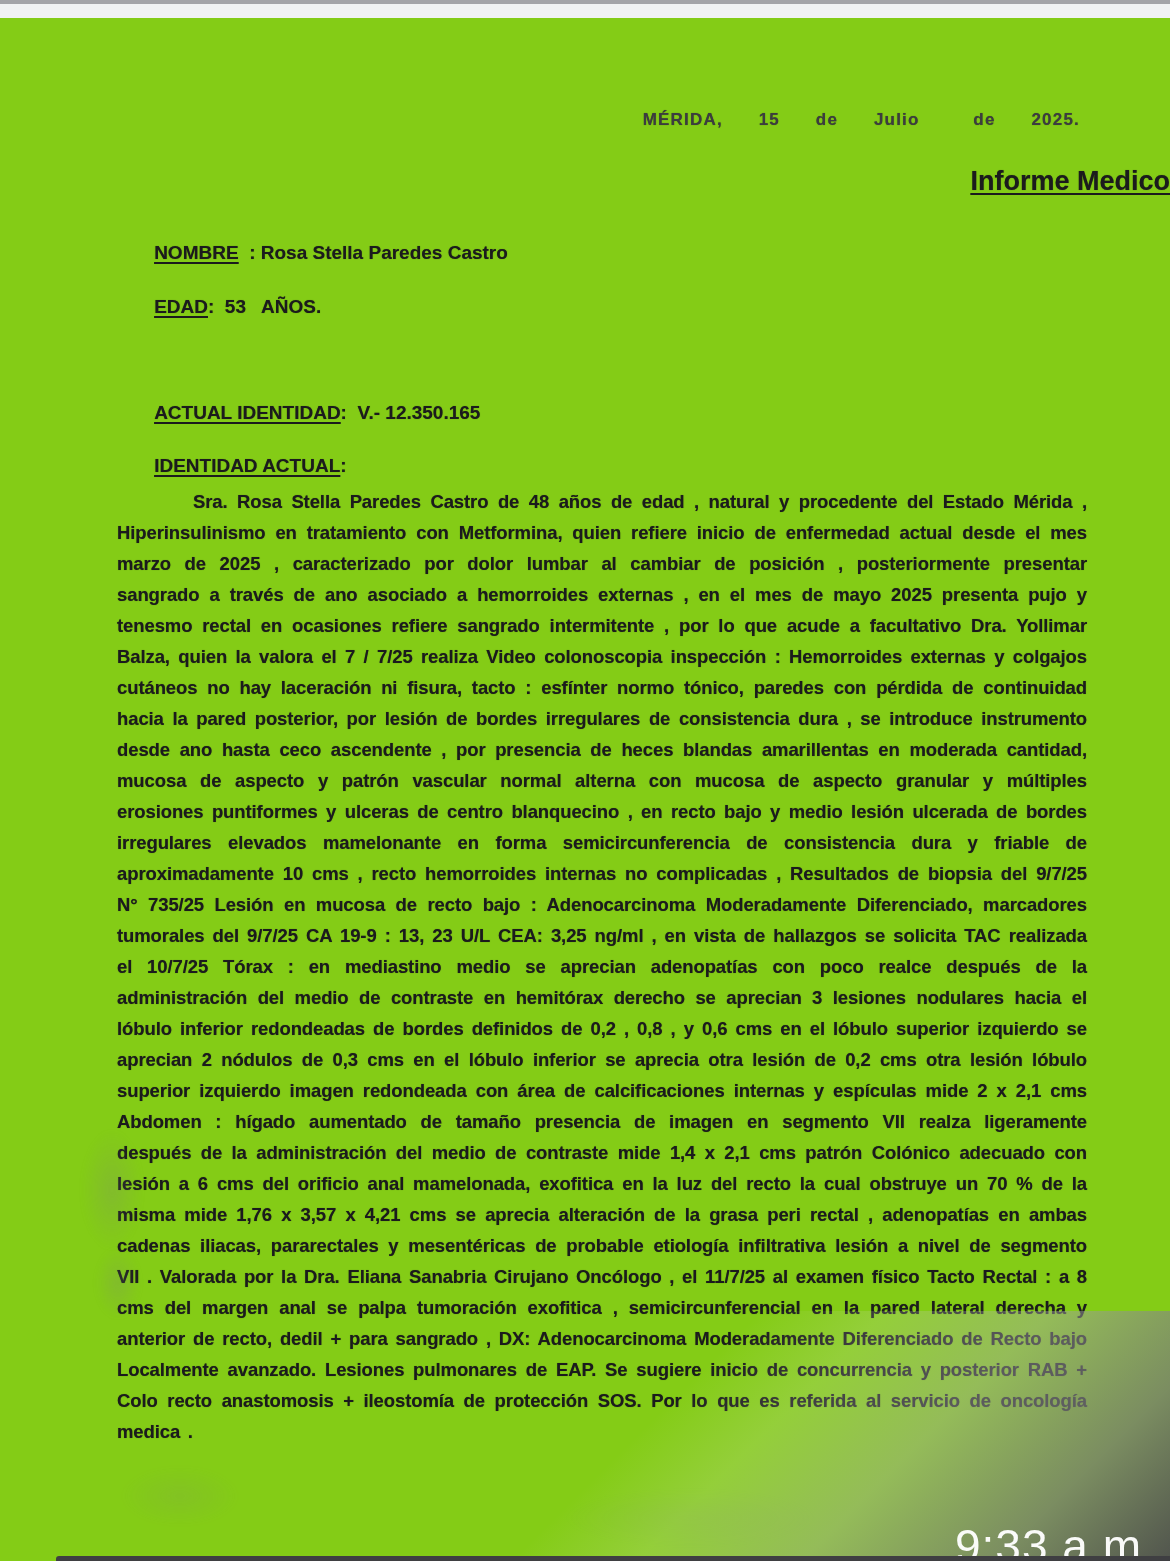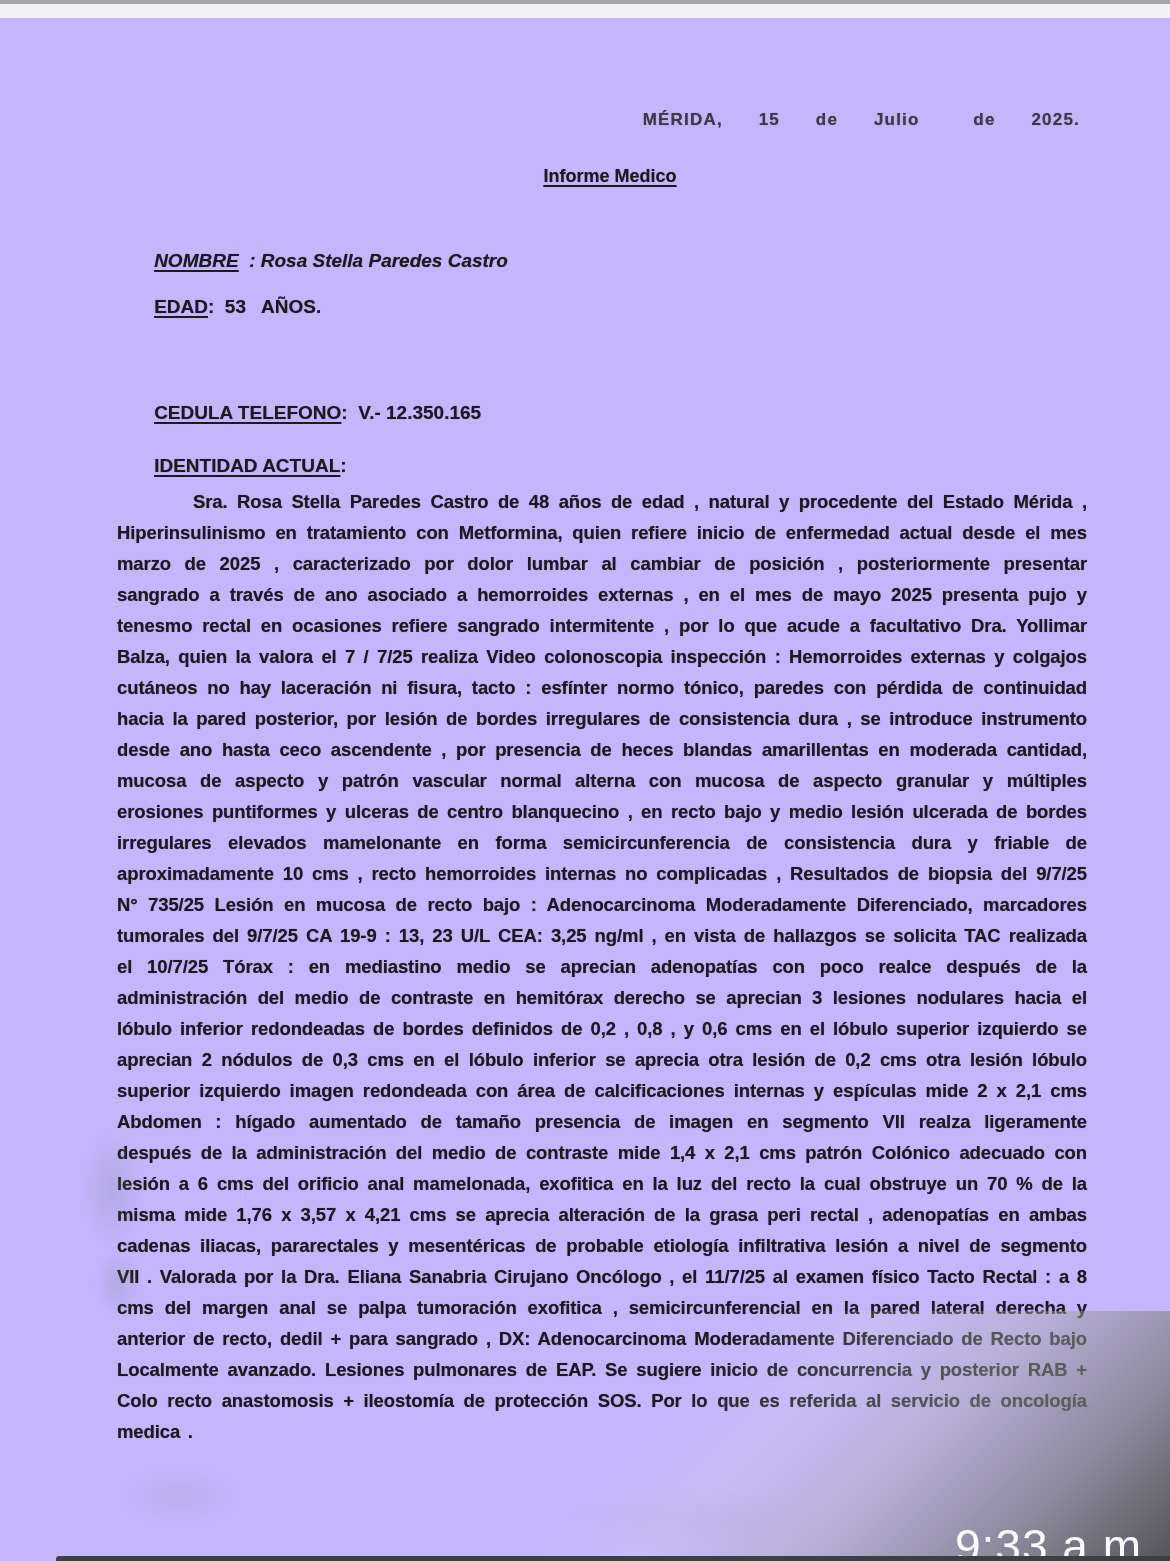--- a/index.html
+++ b/index.html
@@ -23,21 +23,21 @@
   }
 
   
   .left-edge-tint {
     position: absolute; top: 18px; left: 0; width: 18px; bottom: 0;
     background: linear-gradient(to right, rgba(222,240,231,0.55), rgba(255,255,255,0));
   }
 
   .page {
     position: absolute; inset: 18px 0 0 0;
-    background: #c4b5fd;
+    background: #84cc16;
     color: #1d1d1f;
   }
 
   
   .ink {
     color: #1b1b1d;
     filter: blur(0.35px);
     text-shadow: 0 0 0.8px rgba(20,20,20,0.55);
   }
 
@@ -45,38 +45,38 @@
     position: absolute; top: 92px; right: 90px;
     font-size: 17px; font-weight: 700;
     letter-spacing: 1.2px; word-spacing: 12px;
     color: #3c3c40;
     filter: blur(0.7px);
     white-space: pre;
   }
 
   .doc-title {
     position: absolute; top: 148px; left: 50px; width: 1120px;
-    text-align: center;
-    font-size: 18px; font-weight: 700;
+    text-align: right;
+    font-size: 27px; font-weight: 700;
     text-decoration: underline;
     text-decoration-thickness: 1.5px;
     text-underline-offset: 3px;
   }
 
   .field-row {
     position: absolute; left: 133px;
     font-size: 19px; font-weight: 700;
     white-space: pre-wrap;
   }
   .field-label {
     text-decoration: underline;
     text-decoration-thickness: 1.6px;
     text-underline-offset: 3px;
   }
-  .f-nombre    { top: 210px; font-style: italic; }
+  .f-nombre    { top: 202px; }
   .f-edad      { top: 256px; }
   .f-telefono  { top: 309px; }
   .f-cedula    { top: 362px; }
   .f-enfermedad{ top: 415px; }
 
   .body-paragraph {
     position: absolute; top: 468px; left: 117px; width: 970px;
     font-size: 18.5px; font-weight: 700;
     line-height: 31px;
     text-align: justify;
@@ -140,21 +140,21 @@
   <div class="field-row f-nombre ink">
     <span class="field-label">NOMBRE</span><span>  : </span><span>Rosa Stella Paredes Castro</span>
   </div>
 
   <div class="field-row f-edad ink">
     <span class="field-label">EDAD</span><span>:  </span><span>53   AÑOS.</span>
   </div>
 
 
   <div class="field-row f-cedula ink">
-    <span class="field-label">CEDULA TELEFONO</span><span>:  </span><span>V.- 12.350.165</span>
+    <span class="field-label">ACTUAL IDENTIDAD</span><span>:  </span><span>V.- 12.350.165</span>
   </div>
 
   <div class="field-row f-enfermedad ink">
     <span class="field-label">IDENTIDAD ACTUAL</span><span>:</span><span></span>
   </div>
 
   <div class="body-paragraph ink">Sra. Rosa Stella Paredes Castro de 48  años de edad , natural y procedente del Estado Mérida , Hiperinsulinismo en tratamiento con Metformina, quien refiere inicio de enfermedad actual desde el mes marzo de 2025 , caracterizado por dolor lumbar al cambiar de posición , posteriormente presentar sangrado a través de ano asociado a hemorroides externas , en el mes de mayo 2025 presenta pujo y tenesmo rectal en ocasiones refiere sangrado intermitente , por lo que acude a facultativo Dra. Yollimar Balza, quien la valora el 7 / 7/25 realiza Video colonoscopia inspección : Hemorroides externas y colgajos cutáneos no hay laceración ni fisura, tacto : esfínter normo tónico, paredes con pérdida de continuidad hacia la pared posterior, por lesión de bordes irregulares de consistencia dura , se introduce instrumento desde ano hasta ceco ascendente , por presencia de heces blandas amarillentas en moderada cantidad, mucosa de aspecto y patrón vascular normal alterna con mucosa de aspecto granular y múltiples erosiones puntiformes y ulceras de centro blanquecino , en recto bajo y medio lesión ulcerada de bordes irregulares elevados mamelonante en forma semicircunferencia de consistencia dura y friable de aproximadamente 10 cms , recto hemorroides internas no complicadas , Resultados de biopsia del 9/7/25 N° 735/25 Lesión en mucosa de recto bajo : Adenocarcinoma Moderadamente Diferenciado, marcadores tumorales del 9/7/25 CA 19-9 : 13, 23 U/L CEA: 3,25 ng/ml , en vista de hallazgos se solicita TAC realizada el 10/7/25 Tórax : en mediastino medio se aprecian adenopatías con poco realce después de la administración del medio de contraste en hemitórax derecho se aprecian 3 lesiones nodulares hacia el lóbulo inferior redondeadas de bordes definidos de 0,2 , 0,8 , y 0,6 cms en el lóbulo superior izquierdo se aprecian 2 nódulos de 0,3 cms en el lóbulo inferior se aprecia otra lesión de 0,2 cms otra lesión lóbulo superior izquierdo imagen redondeada con área de calcificaciones internas y espículas mide 2 x 2,1 cms  Abdomen : hígado aumentado de tamaño presencia de imagen en segmento VII realza ligeramente después de la administración del medio de contraste mide 1,4 x 2,1 cms patrón Colónico adecuado con lesión a 6 cms del orificio anal mamelonada, exofitica en la luz del recto la cual obstruye un 70 % de la misma mide 1,76 x 3,57 x 4,21 cms se aprecia alteración de la grasa peri rectal , adenopatías en ambas cadenas iliacas, pararectales y mesentéricas de probable etiología infiltrativa lesión a nivel de segmento VII . Valorada por la Dra. Eliana Sanabria Cirujano Oncólogo , el 11/7/25 al examen físico Tacto Rectal : a 8 cms del margen anal se palpa tumoración exofitica , semicircunferencial en la pared lateral derecha y anterior de recto, dedil +  para sangrado ,  DX: Adenocarcinoma Moderadamente Diferenciado de Recto bajo Localmente avanzado. Lesiones pulmonares de EAP. Se sugiere inicio de concurrencia y posterior RAB + Colo recto  anastomosis + ileostomía de protección SOS. Por lo que es referida al servicio de oncología medica .</div>
 
   <div class="smudge smudge-1"></div>
   <div class="smudge smudge-2"></div>

